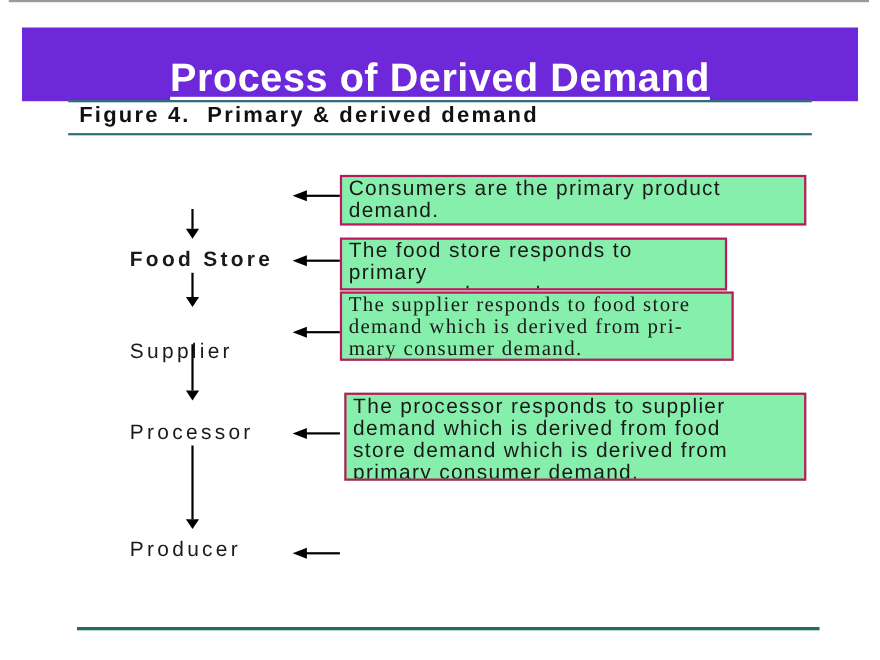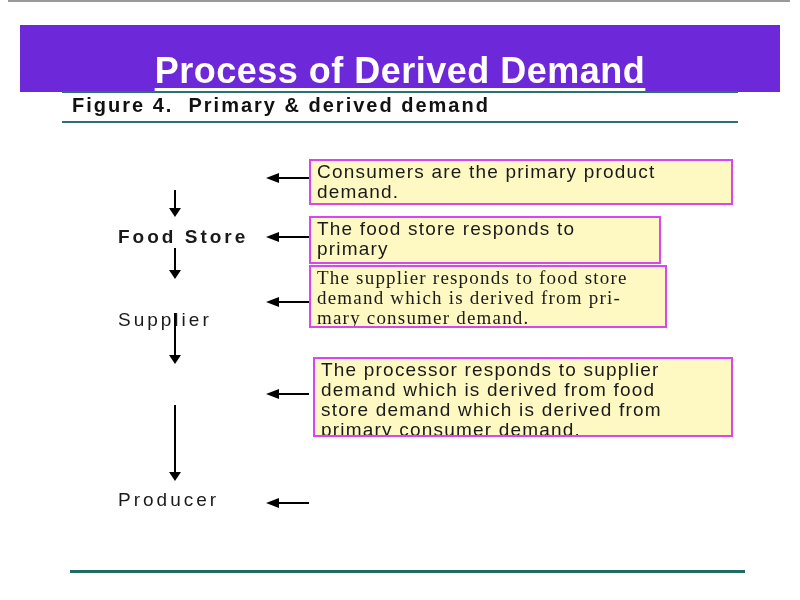--- a/index.html
+++ b/index.html
@@ -93,22 +93,22 @@
     border-right: 13px solid #000;
   }
   .ha1 { top: 173px; }
   .ha2 { top: 232px; }
   .ha3 { top: 297px; }
   .ha4 { top: 389px; }
   .ha5 { top: 498px; }
 
   .desc-box {
     position: absolute;
-    border: 2px solid #d946ef;
-    background: #fef9c3;
+    border: 2px solid #be185d;
+    background: #86efac;
     box-sizing: border-box;
     padding: 1px 6px;
     font-size: 19px;
     line-height: 20px;
     letter-spacing: 1.2px;
     color: #1a1a1a;
     white-space: pre-line;
     overflow: hidden;
   }
   .box1 { left: 309px; top: 159px; width: 424px; height: 46px; }
@@ -127,20 +127,21 @@
   <div class="header-band">
     <div class="slide-title">Process of Derived Demand</div>
   </div>
 
   <div class="rule caption-top"></div>
   <div class="figure-caption">Figure 4.  Primary &amp; derived demand</div>
   <div class="rule caption-bottom"></div>
 
   <div class="chain-label lbl-foodstore">Food Store</div>
   <div class="chain-label lbl-supplier">Supplier</div>
+  <div class="chain-label lbl-processor">Processor</div>
   <div class="chain-label lbl-producer">Producer</div>
 
   <div class="varrow va1">
       <div class="shaft"></div>
       <div class="head"></div>
     </div>
   <div class="varrow va2">
       <div class="shaft"></div>
       <div class="head"></div>
     </div>

